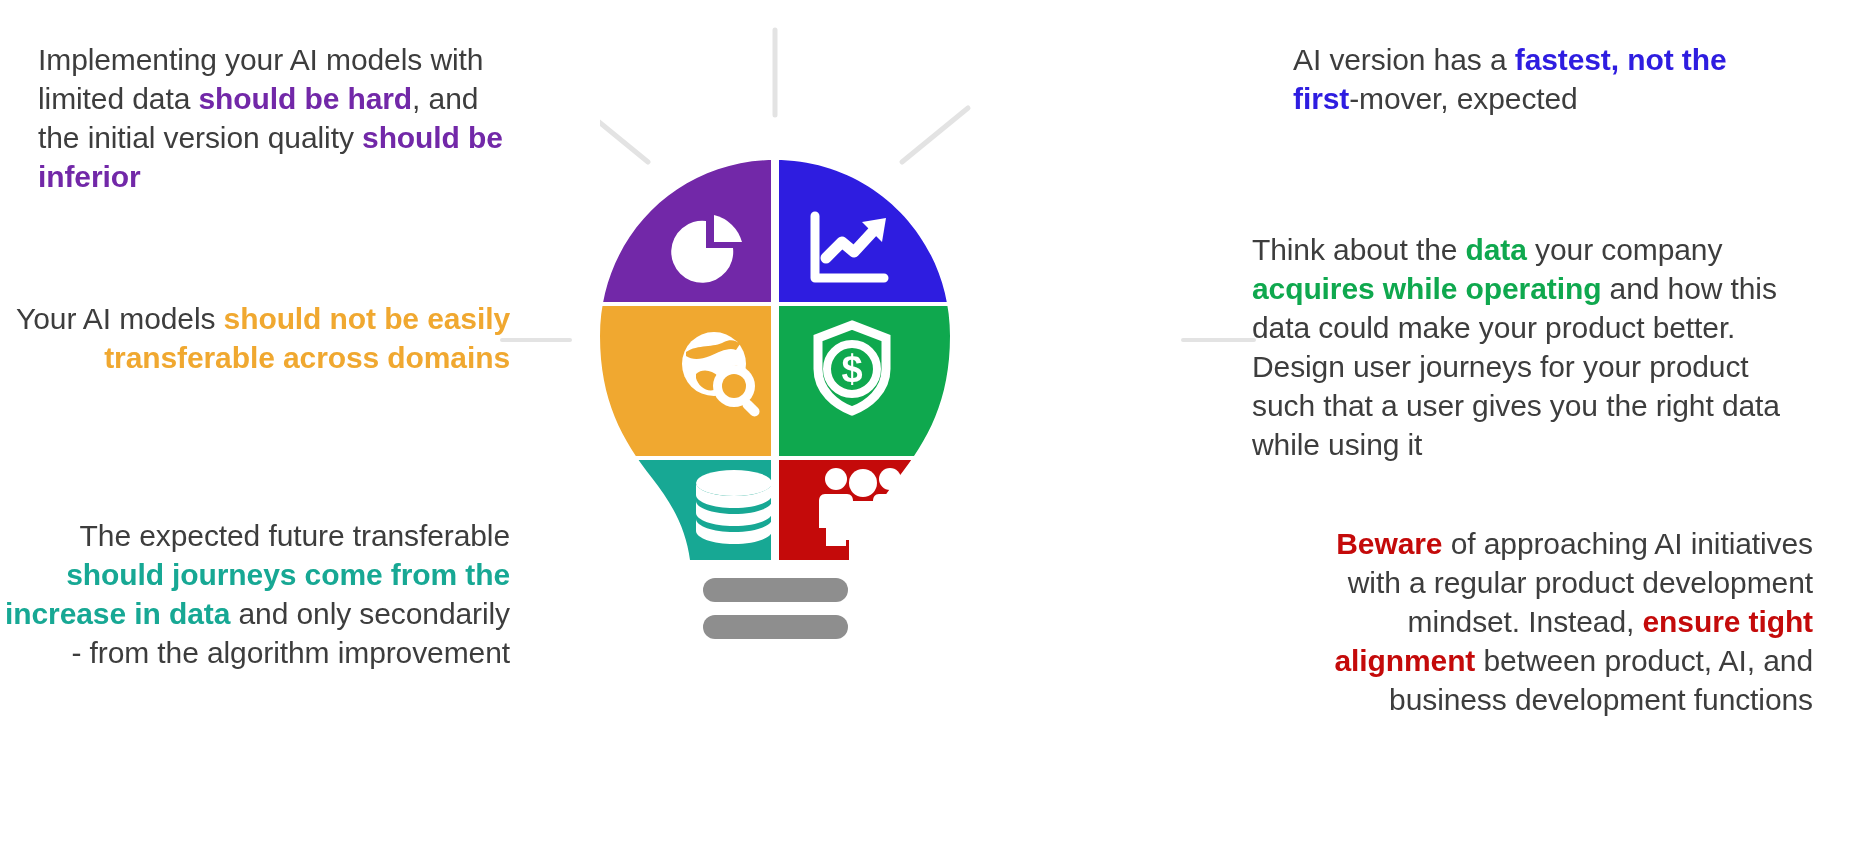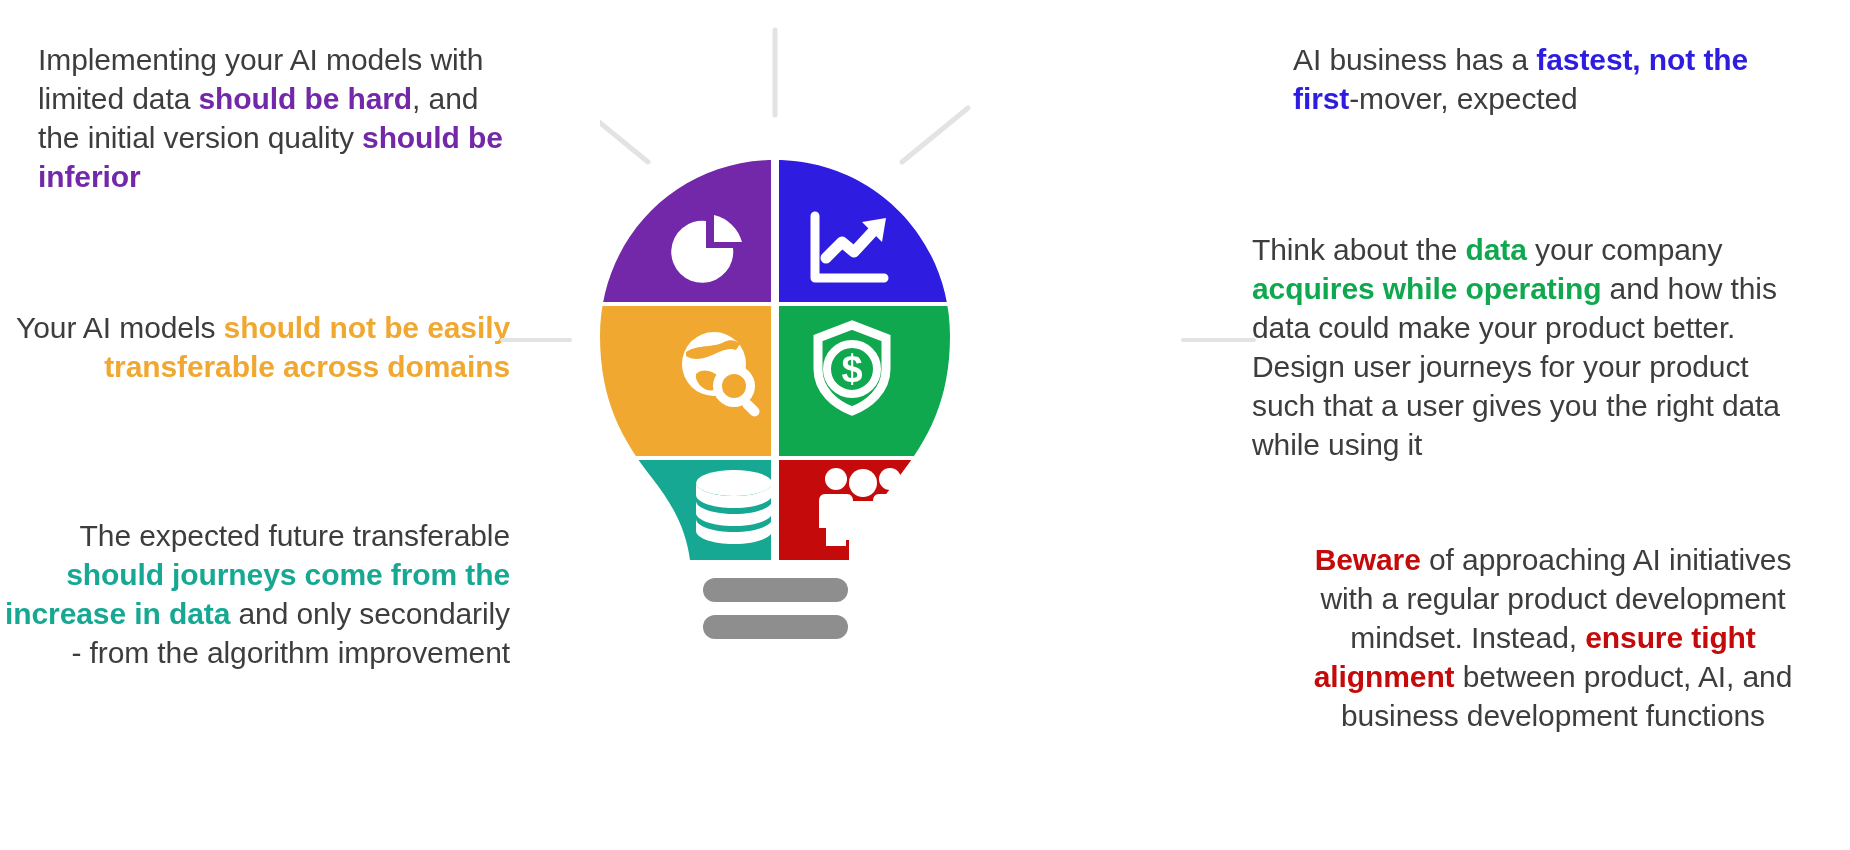--- a/index.html
+++ b/index.html
@@ -20,26 +20,26 @@
   .text-block {
     position: absolute;
     color: #3d3d3d;
     font-size: 30px;
     line-height: 39px;
     letter-spacing: -0.1px;
   }
   .text-block .hl { font-weight: bold; }
 
   #tl-block { left: 38px;  top: 40px;  width: 470px; text-align: left; }
-  #ml-block { left: 0px;   top: 308px; width: 510px; text-align: right; }
+  #ml-block { left: 0px;   top: 299px; width: 510px; text-align: right; }
   #bl-block { left: 0px;   top: 516px; width: 510px; text-align: right; }
 
   #tr-block { left: 1293px; top: 40px;  width: 480px; text-align: left; }
   #mr-block { left: 1252px; top: 230px; width: 530px; text-align: left; }
-  #br-block { left: 1293px; top: 540px; width: 520px; text-align: center; }
+  #br-block { left: 1293px; top: 524px; width: 520px; text-align: right; }
 
   
   #bulb-wrap {
     position: absolute;
     left: 600px;
     top: 0px;
     width: 480px;
     height: 850px;
   }
   #bulb-svg { display: block; width: 480px; height: 850px; }
@@ -61,21 +61,21 @@
 <body>
 
 <div id="canvas">
 
   <div class="text-block" id="tl-block"><span>Implementing your AI models with limited data </span><span class="hl" style="color: rgb(114, 40, 168);">should be hard</span><span>, and the initial version quality </span><span class="hl" style="color: rgb(114, 40, 168);">should be inferior</span></div>
 
   <div class="text-block" id="ml-block"><span>Your AI models </span><span class="hl" style="color: rgb(240, 168, 48);">should not be easily transferable across domains</span></div>
 
   <div class="text-block" id="bl-block"><span>The expected future transferable </span><span class="hl" style="color: rgb(23, 168, 148);">should journeys come from the increase in data</span><span> and only secondarily - from the algorithm improvement</span></div>
 
-  <div class="text-block" id="tr-block"><span>AI business has a </span><span class="hl" style="color: rgb(46, 29, 224);">fastest, not the first</span><span>-mover, expected</span></div>
+  <div class="text-block" id="tr-block"><span>AI version has a </span><span class="hl" style="color: rgb(46, 29, 224);">fastest, not the first</span><span>-mover, expected</span></div>
 
   <div class="text-block" id="mr-block"><span>Think about the </span><span class="hl" style="color: rgb(15, 168, 78);">data</span><span> your company </span><span class="hl" style="color: rgb(15, 168, 78);">acquires while operating</span><span> and how this data could make your product better. Design user journeys for your product such that a user gives you the right data while using it</span></div>
 
   <div class="text-block" id="br-block"><span class="hl" style="color: rgb(196, 10, 10);">Beware</span><span> of approaching AI initiatives with a regular product development mindset. Instead, </span><span class="hl" style="color: rgb(196, 10, 10);">ensure tight alignment</span><span> between product, AI, and business development functions</span></div>
 
   <div class="conn" id="conn-left"></div>
   <div class="conn" id="conn-right"></div>
 
   <div id="bulb-wrap">
     <svg id="bulb-svg" viewBox="0 0 480 850" xmlns="http://www.w3.org/2000/svg">

